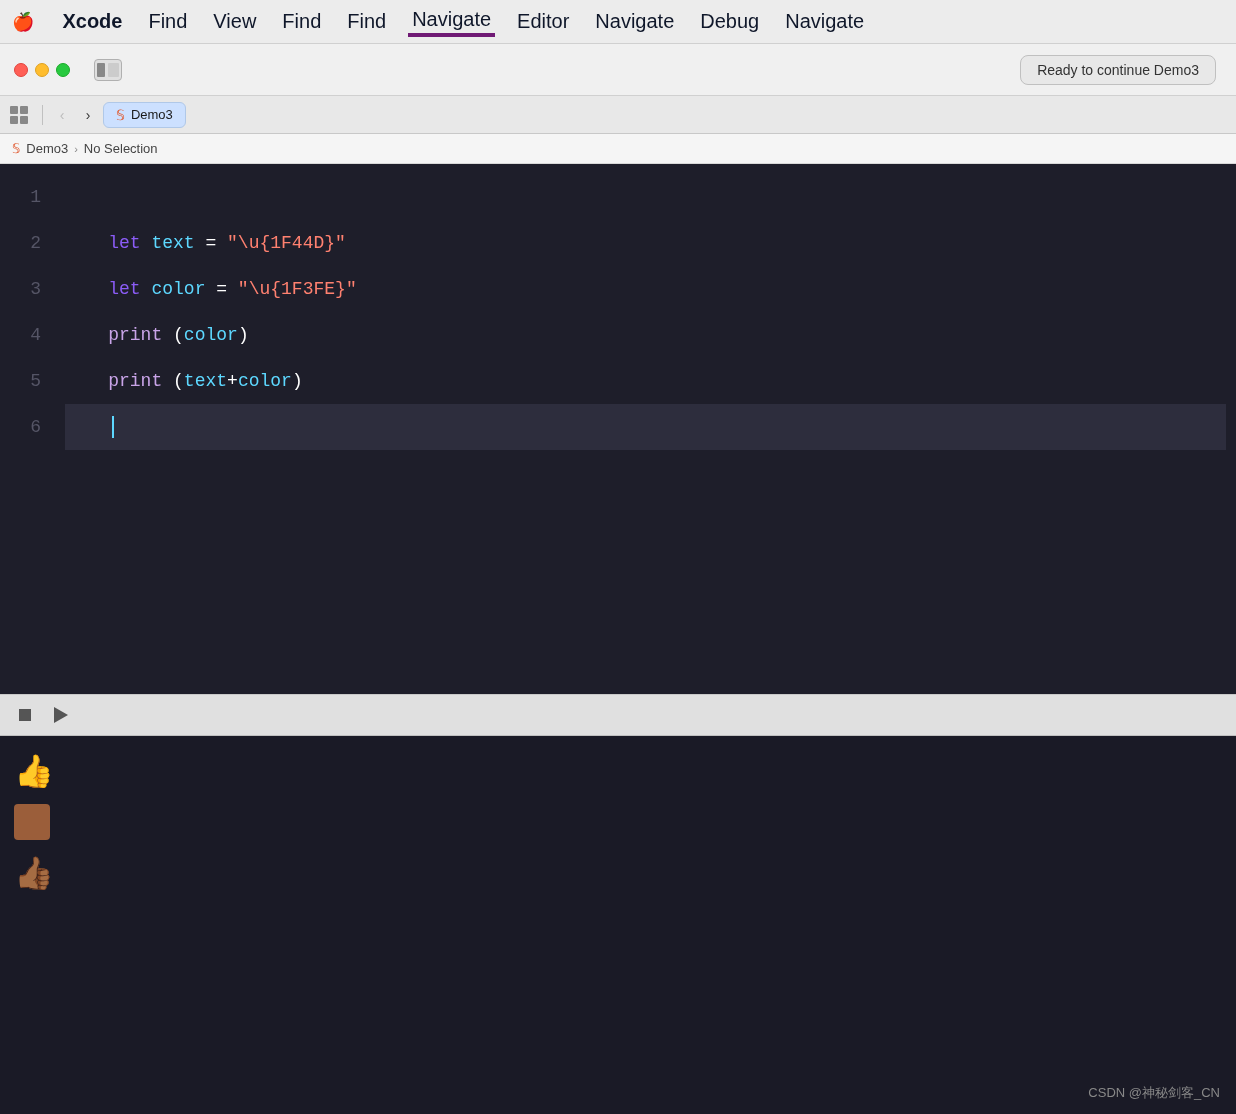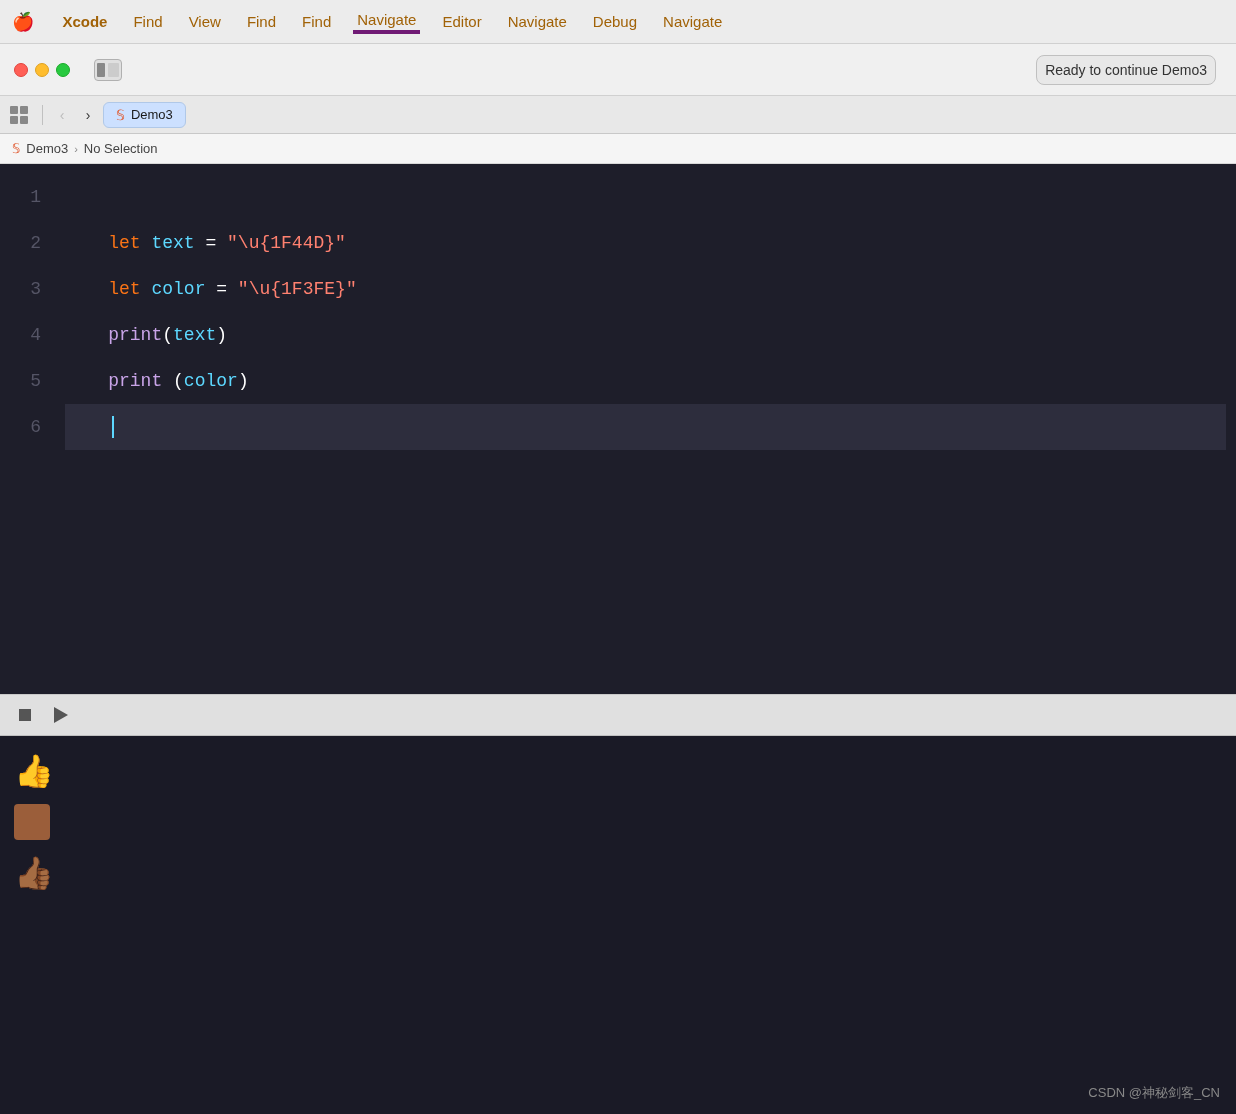--- a/index.html
+++ b/index.html
@@ -19,22 +19,22 @@
       height: 44px;
       padding: 0 12px;
       gap: 18px;
       border-bottom: 1px solid #d0d0d0;
     }
     .menu-bar .apple-logo {
       font-size: 18px;
       margin-right: 6px;
     }
     .menu-bar .menu-item {
-      font-size: 15px;
-      color: #a16207;
+      font-size: 20px;
+      color: #0f172a;
       cursor: default;
       padding: 2px 4px;
     }
     .menu-bar .menu-item.bold {
       font-weight: 700;
     }
     .menu-bar .menu-item.underlined {
       border-bottom: 4px solid #701a75;
     }
 
@@ -95,21 +95,21 @@
     }
 
     .toolbar-status {
       position: absolute;
       right: 20px;
       top: 50%;
       transform: translateY(-50%);
       background: #e8e8e8;
       border: 1px solid #c0c0c0;
       border-radius: 8px;
-      padding: 6px 8px;
+      padding: 6px 16px;
       font-size: 14px;
       color: #333;
     }
 
     
     .tab-bar {
       display: flex;
       align-items: center;
       background: #e8e8e8;
       height: 38px;
@@ -220,21 +220,21 @@
       display: block;
       height: 46px;
       line-height: 46px;
       white-space: pre;
     }
     .code-line.current-line {
       background: #2d2d3d;
     }
 
     
-    .kw { color: #f97316; }           
+    .kw { color: #8b5cf6; }           
     .var-name { color: #5dd8ff; }     
     .op { color: #ffffff; }           
     .str { color: #ff8170; }          
     .fn { color: #c9a4e8; }           
     .paren { color: #ffffff; }
     .arg { color: #5dd8ff; }
     .plus { color: #ffffff; }
     .cursor-blink {
       display: inline-block;
       width: 2px;
@@ -386,22 +386,22 @@
         <span class="ln" style="position:relative;">
           
           
         </span>
       </div>
 
       <div class="code-content">
         <span class="code-line">&nbsp;</span>
         <span class="code-line">&nbsp;&nbsp;&nbsp;&nbsp;<span class="kw">let</span> <span class="var-name">text</span><span class="op"> = </span><span class="str">"\u{1F44D}"</span></span>
         <span class="code-line">&nbsp;&nbsp;&nbsp;&nbsp;<span class="kw">let</span> <span class="var-name">color</span><span class="op"> = </span><span class="str">"\u{1F3FE}"</span></span>
-        <span class="code-line">&nbsp;&nbsp;&nbsp;&nbsp;<span class="fn">print</span><span class="paren">(</span><span class="arg">text</span><span class="paren">)</span></span>
         <span class="code-line">&nbsp;&nbsp;&nbsp;&nbsp;<span class="fn">print</span> <span class="paren">(</span><span class="arg">color</span><span class="paren">)</span></span>
+        <span class="code-line">&nbsp;&nbsp;&nbsp;&nbsp;<span class="fn">print</span> <span class="paren">(</span><span class="arg">text</span><span class="plus">+</span><span class="arg">color</span><span class="paren">)</span></span>
         <span class="code-line current-line">&nbsp;&nbsp;&nbsp;&nbsp;<span class="cursor-blink"></span></span>
       </div>
     </div>
   </div>
 
   <div class="debug-toolbar">
     <div class="debug-btn">
       <div class="stop-square"></div>
     </div>
     <div class="debug-btn">

